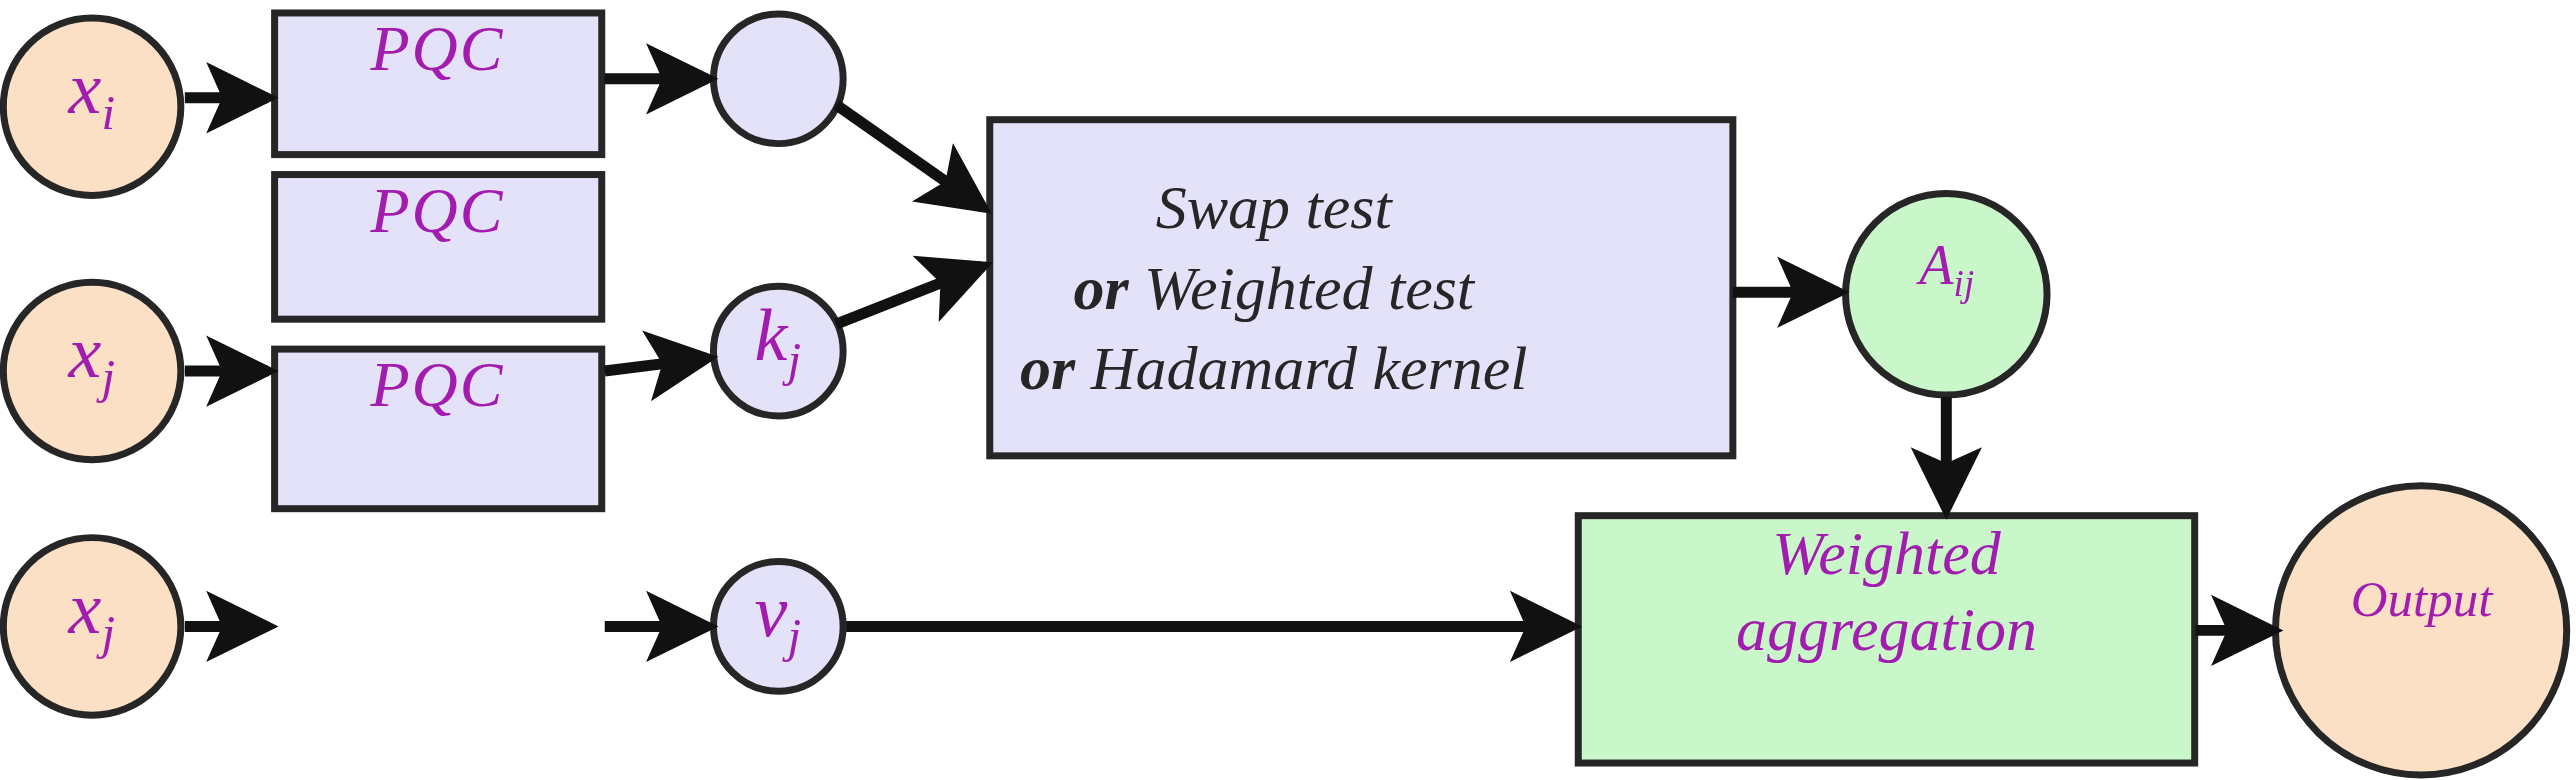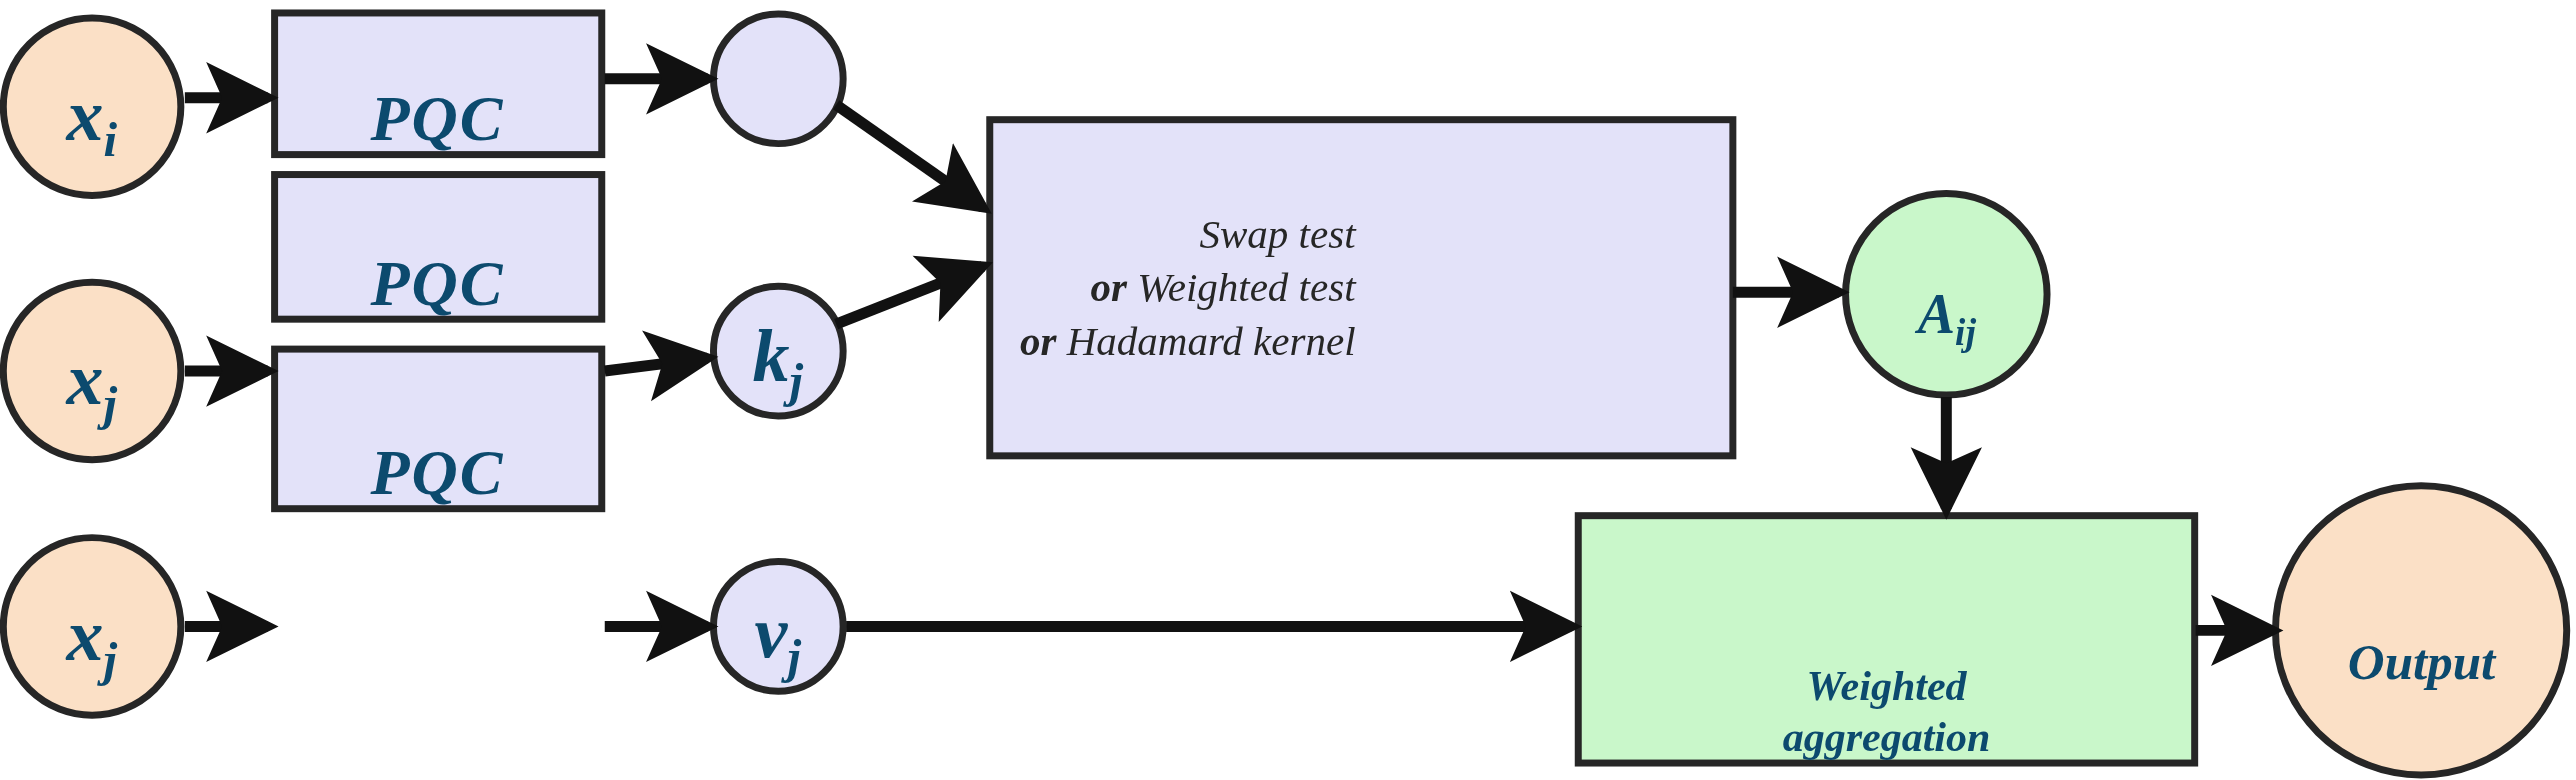--- a/index.html
+++ b/index.html
@@ -18,49 +18,48 @@
   #diagram-svg {
     position: absolute;
     top: 0;
     left: 0;
     width: 2576px;
     height: 780px;
   }
   .node-label {
     position: absolute;
     display: flex;
-    align-items: flex-end;
+    align-items: flex-start;
     justify-content: center;
-    color: #0c4a6e;
+    color: #a21caf;
     font-style: italic;
     font-family: "Liberation Serif", "DejaVu Serif", serif;
     white-space: nowrap;
     pointer-events: none;
     line-height: 1.12;
-    font-weight: bold;
   }
   .sub {
     font-size: 0.66em;
     vertical-align: sub;
     font-style: italic;
     letter-spacing: 0.01em;
   }
   .lbl-pqc { font-size: 64px; letter-spacing: 2px; }
   .lbl-var { font-size: 74px; }
   .lbl-aij { font-size: 56px; }
   .lbl-output { font-size: 51px; }
   .lbl-swap {
-    font-size: 41px;
+    font-size: 62px;
     display: block;
-    text-align: right;
+    text-align: center;
     line-height: 1.30;
   }
   .lbl-swap .bold-or { font-weight: bold; font-style: italic; }
   .lbl-weighted {
-    font-size: 42px;
+    font-size: 62px;
     text-align: center;
     line-height: 1.22;
     display: block;
   }
   .box-text-block {
     position: absolute;
     display: flex;
     align-items: center;
     pointer-events: none;
     color: #262626;

